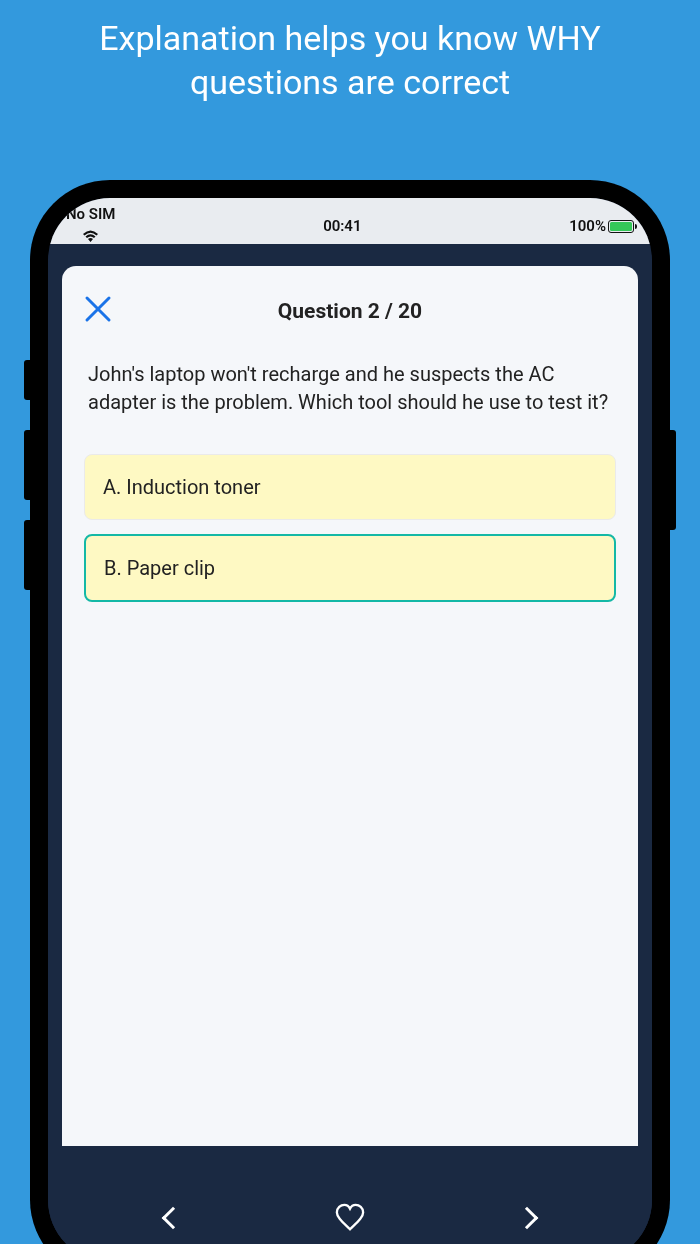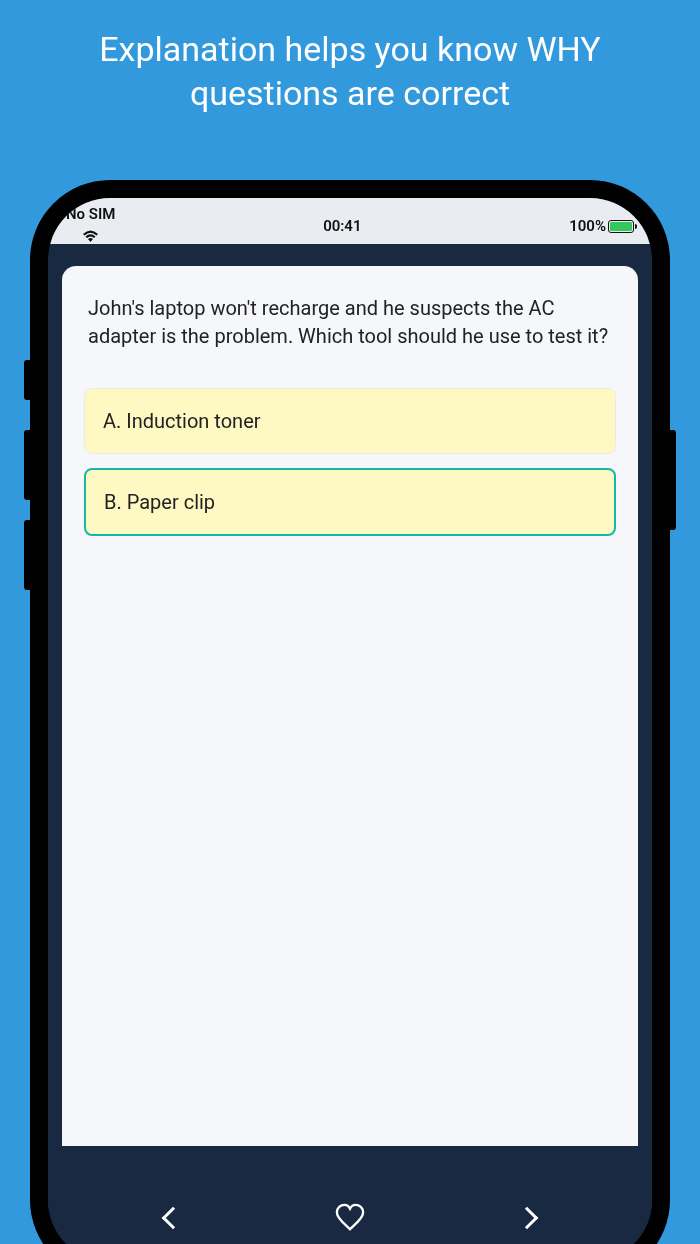--- a/index.html
+++ b/index.html
@@ -6,21 +6,21 @@
     body {
       width: 700px;
       height: 1244px;
       background: #3399dd;
       font-family: -apple-system, BlinkMacSystemFont, "Segoe UI", Roboto, sans-serif;
       overflow: hidden;
       position: relative;
     }
     .promo-text {
       text-align: center;
-      padding: 28px 30px 0;
+      padding: 17px 30px 0;
       color: white;
       font-size: 34px;
       font-weight: 400;
       line-height: 1.28;
     }
     .phone-frame {
       position: absolute;
       left: 50%;
       transform: translateX(-50%);
       top: 180px;
@@ -259,20 +259,28 @@
       <div>00:41</div>
       <div class="status-right">
         <span>100%</span>
         <div class="battery">
           <div class="battery-fill"></div>
         </div>
       </div>
     </div>
 
     <div class="card">
+      <div class="card-header">
+        <div class="close-x">
+          <svg width="28" height="28" viewBox="0 0 28 28">
+              <path d="M3 3 L25 25 M25 3 L3 25" stroke="#1a73e8" stroke-width="3" stroke-linecap="round"></path>
+            </svg>
+        </div>
+        <div class="question-count">Question 2 / 20</div>
+      </div>
 
       <div class="question-text">John's laptop won't recharge and he suspects the AC adapter is the problem. Which tool should he use to test it?</div>
 
       <div class="answer">A. Induction toner</div>
 
       <div class="answer answer-wrong">B. Paper clip</div>
 
     </div>
 
     <div class="bottom-nav">

